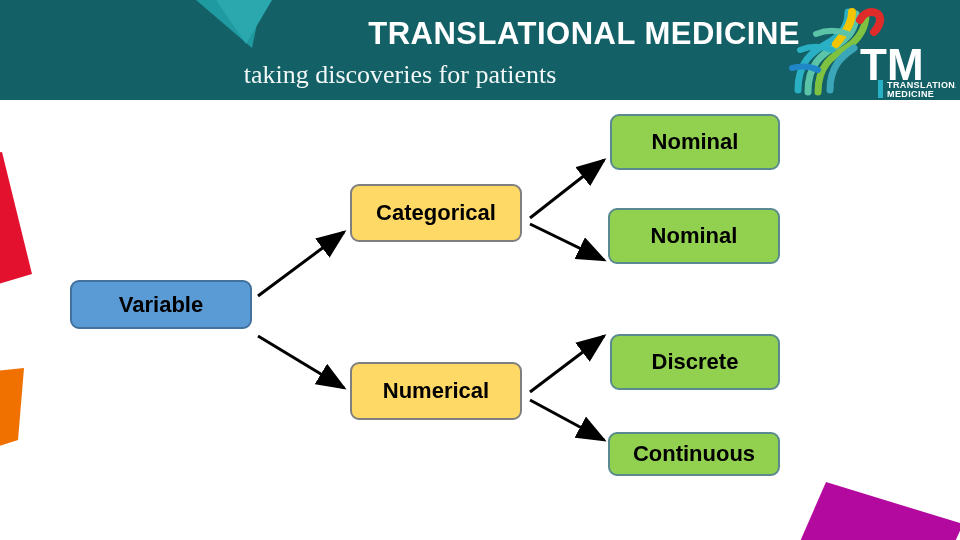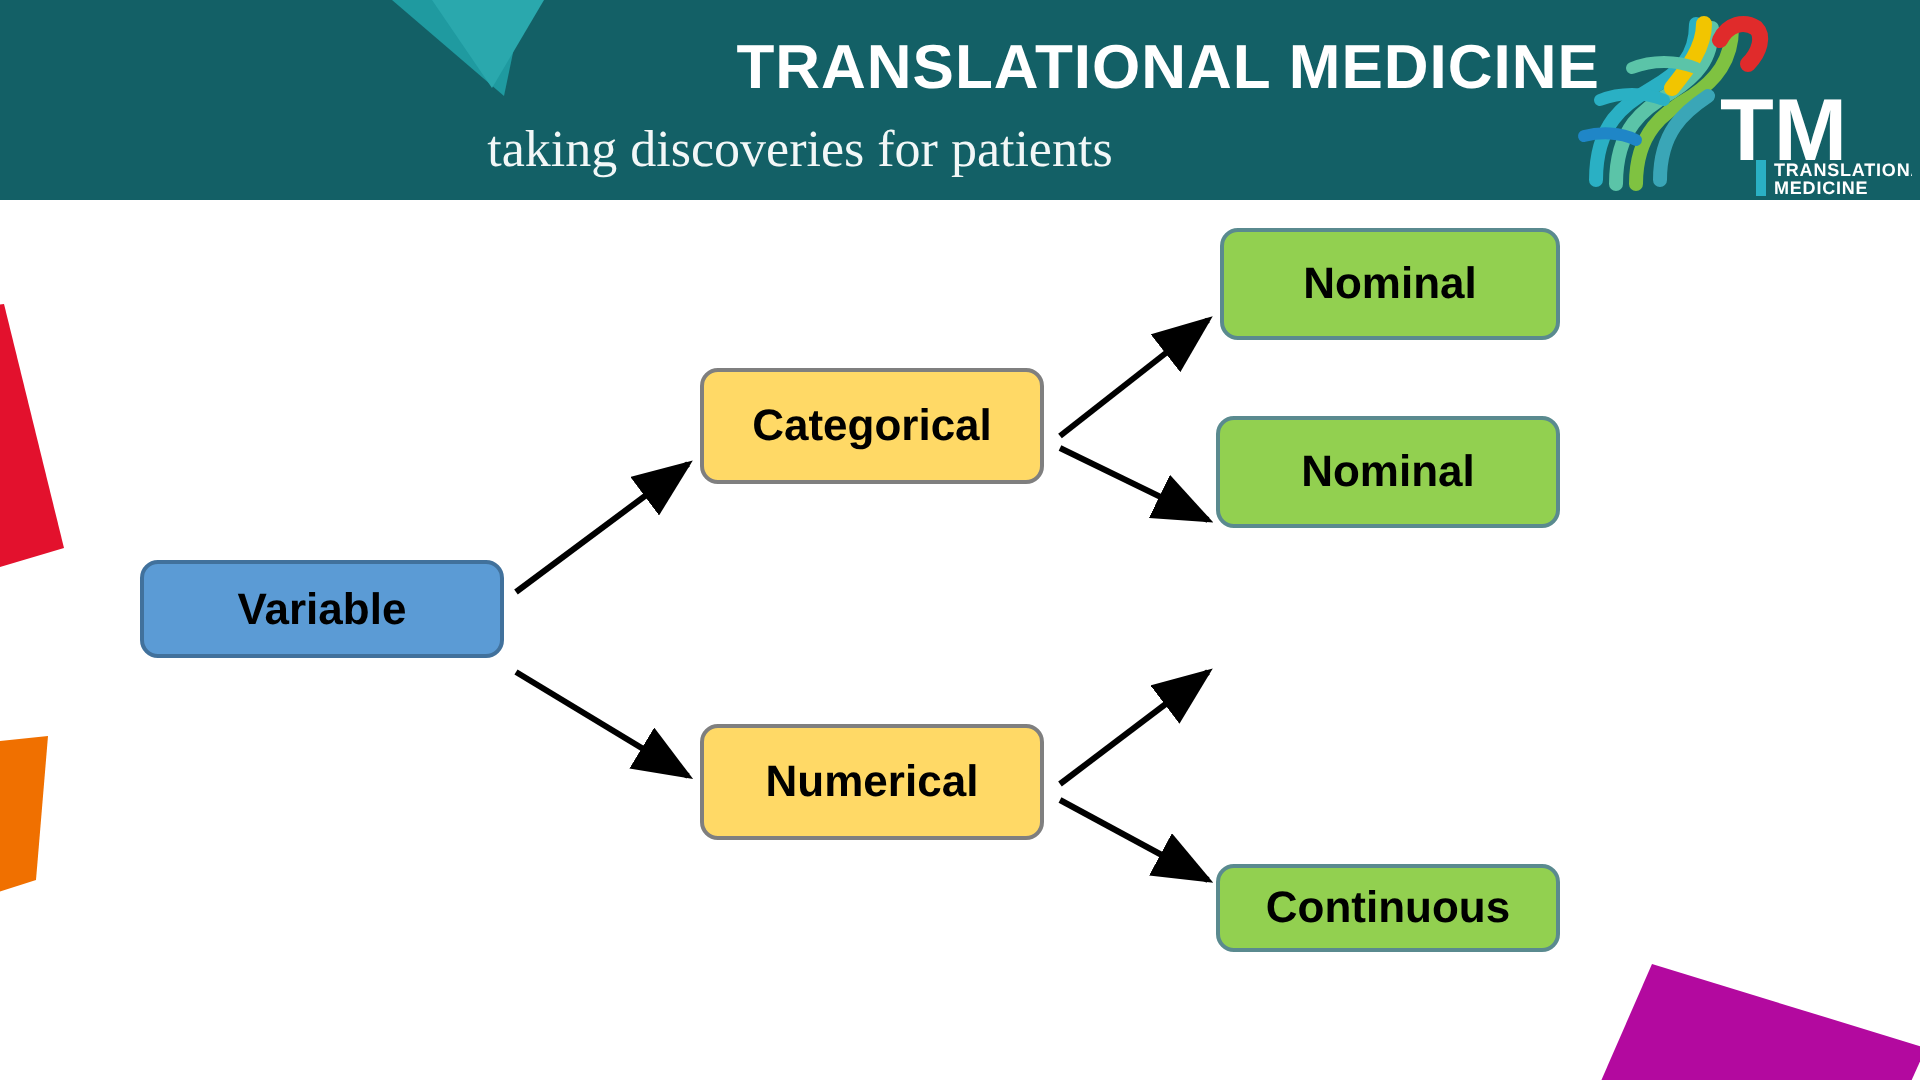--- a/index.html
+++ b/index.html
@@ -177,15 +177,16 @@
   <div class="node root" id="node-variable">Variable</div>
 
   <div class="node branch" id="node-categorical">Categorical</div>
 
   <div class="node branch" id="node-numerical">Numerical</div>
 
   <div class="node leaf" id="node-nominal">Nominal</div>
 
   <div class="node leaf" id="node-ordinal">Nominal</div>
 
+  <div class="node leaf" id="node-discrete">Discrete</div>
 
   <div class="node leaf" id="node-continuous">Continuous</div>
 </div>
 
 </body></html>

